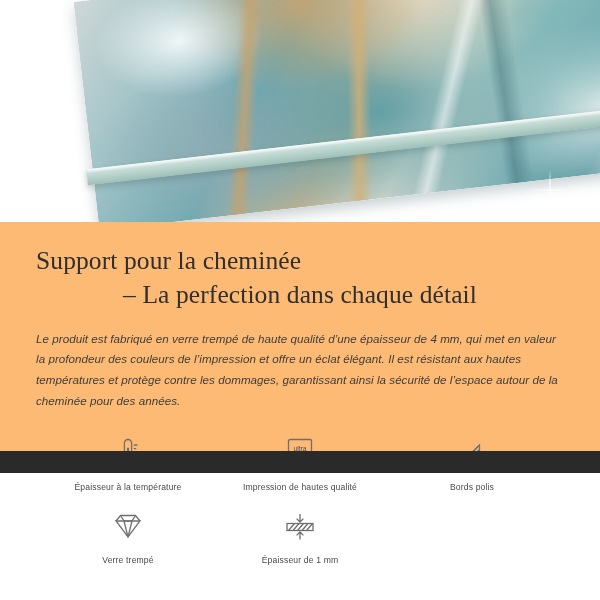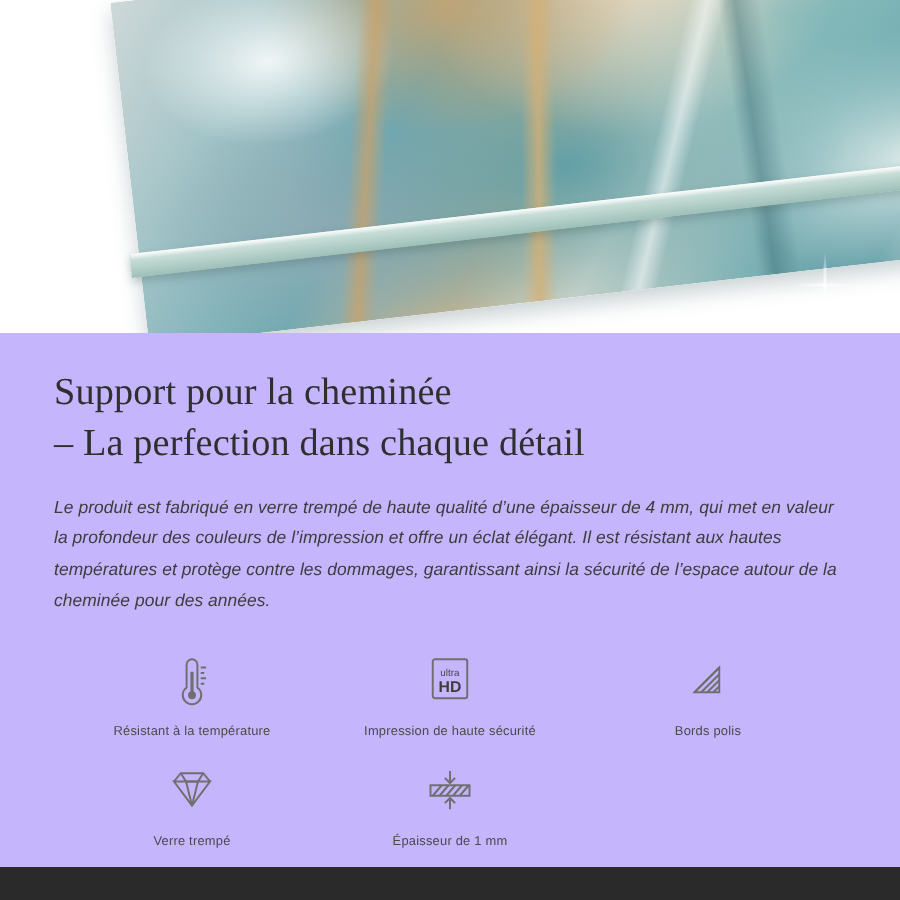--- a/index.html
+++ b/index.html
@@ -10,22 +10,22 @@
     width: 600px;
     height: 600px;
     overflow: hidden;
     background: #ffffff;
     font-family: "Liberation Sans", sans-serif;
   }
 
   .page {
     position: relative;
     width: 600px;
-    height: 600px;
-    background: #c4b5fd;
+    height: 473px;
+    background: #fdba74;
   }
 
   
   .hero {
     position: relative;
     width: 600px;
     height: 222px;
     overflow: hidden;
     background: #ffffff;
   }
@@ -107,21 +107,21 @@
   }
   .headline {
     font-family: "Liberation Serif", serif;
     font-size: 25.5px;
     line-height: 1.33;
     color: #2f2f2f;
     font-weight: 400;
     letter-spacing: .1px;
     margin: 6px 0 0 0;
   }
-  .headline .l2 { display: block; }
+  .headline .l2 { display: block; text-align: center; }
 
   .paragraph {
     margin: 17px 0 0 0;
     font-size: 11.6px;
     line-height: 1.78;
     color: #3d3d3d;
     max-width: 528px;
     letter-spacing: .05px;
     font-style: italic;
   }
@@ -188,32 +188,32 @@
 
       <div class="feature">
         <div class="feature-icon">
           <svg width="34" height="40" viewBox="0 0 34 40" fill="none" stroke="#6f6f6f" stroke-width="1.3">
             <path d="M17 5.5a3.6 3.6 0 0 1 3.6 3.6v15.2a6.2 6.2 0 1 1-7.2 0V9.1A3.6 3.6 0 0 1 17 5.5z"></path>
             <circle cx="17" cy="29.5" r="2.6" fill="#6f6f6f" stroke="none"></circle>
             <path d="M17 27.3V13.8" stroke-width="2.1"></path>
             <path d="M22.8 11h3.6M22.8 14.6h2.4M22.8 18.2h3.6M22.8 21.8h2.4"></path>
           </svg>
         </div>
-        <div class="feature-label">Résistant à la température</div>
+        <div class="feature-label">Épaisseur à la température</div>
       </div>
 
       <div class="feature">
         <div class="feature-icon">
           <svg width="36" height="38" viewBox="0 0 36 38">
             <rect x="6.5" y="4.5" width="23" height="26" rx="1.5" fill="none" stroke="#6f6f6f" stroke-width="1.3"></rect>
             <text x="18" y="15.5" text-anchor="middle" font-family="Liberation Sans, sans-serif" font-size="6.6" fill="#4a4a4a">ultra</text>
             <text x="18" y="26" text-anchor="middle" font-family="Liberation Sans, sans-serif" font-size="10.5" font-weight="bold" fill="#3d3d3d">HD</text>
           </svg>
         </div>
-        <div class="feature-label">Impression de haute sécurité</div>
+        <div class="feature-label">Impression de hautes qualité</div>
       </div>
 
 
       <div class="feature">
         <div class="feature-icon">
           <svg width="38" height="34" viewBox="0 0 38 34" fill="none" stroke="#6f6f6f" stroke-width="1.3">
             <path d="M10 24.5L26.5 8"></path>
             <path d="M10 24.5h16.5V8z" stroke-width="1.3"></path>
             <path d="M14.5 24.5L26.5 12.5M18.5 24.5L26.5 16.5M22.5 24.5l4-4"></path>
           </svg>

